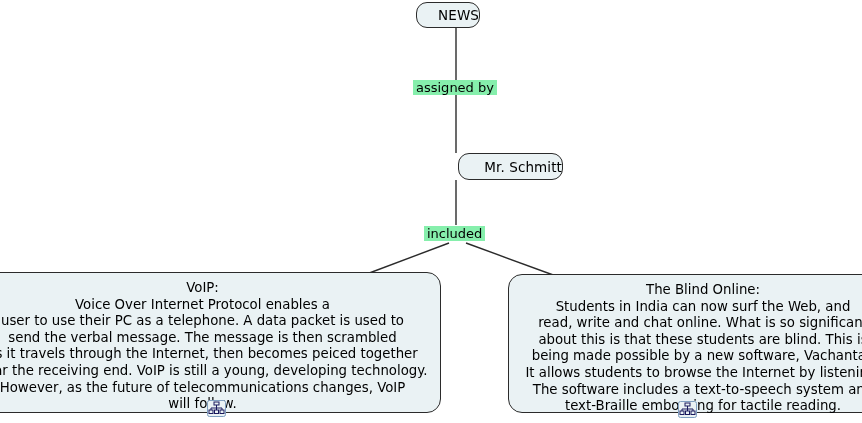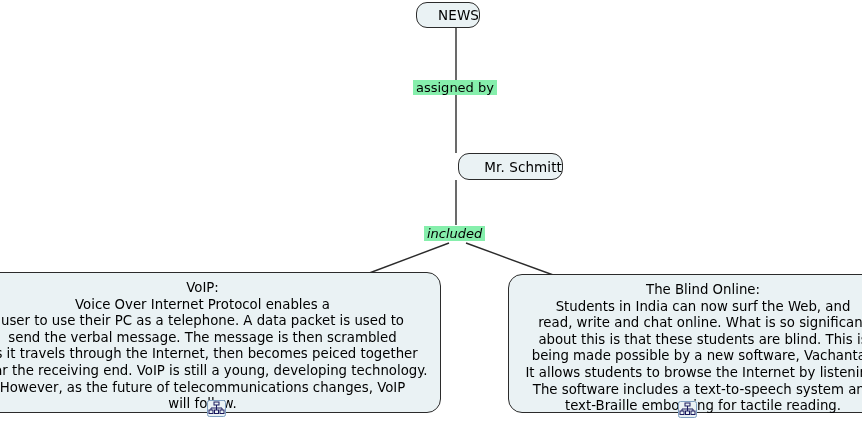--- a/index.html
+++ b/index.html
@@ -90,21 +90,21 @@
   </div>
 
   <div class="edge-label" style="left:413px; top:80px;">
     <span>assigned by</span>
   </div>
 
   <div class="node pill" id="node-schmitt" style="left:413px; top:153px; width:105px; height:27px;margin-left:45px;">
     <span>Mr. Schmitt</span>
   </div>
 
-  <div class="edge-label" style="left:424px; top:226px;font-style:italic;">
+  <div class="edge-label" style="left:424px; top:226px;">
     <span>included</span>
   </div>
 
   <div class="node topic" id="node-voip" style="top:272px; width:477px; height:141px;">
     <div class="topic-line">VoIP:</div>
     <div class="topic-line">Voice Over Internet Protocol enables a</div>
     <div class="topic-line">user to use their PC as a telephone.  A data packet is used to</div>
     <div class="topic-line">send the verbal message.  The message is then scrambled</div>
     <div class="topic-line">as it travels through the Internet, then becomes peiced together</div>
     <div class="topic-line">near the receiving end.  VoIP is still a young, developing technology.</div>

